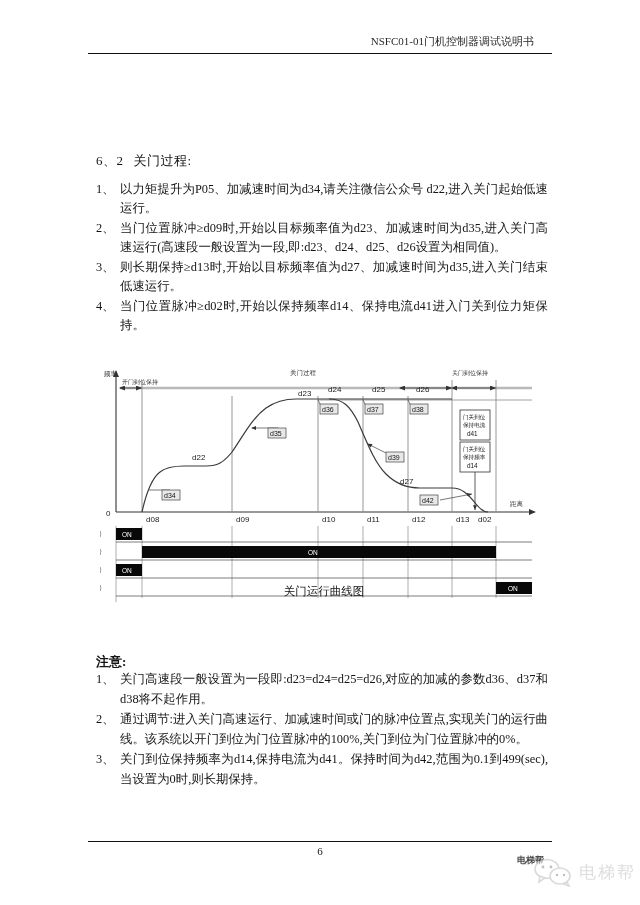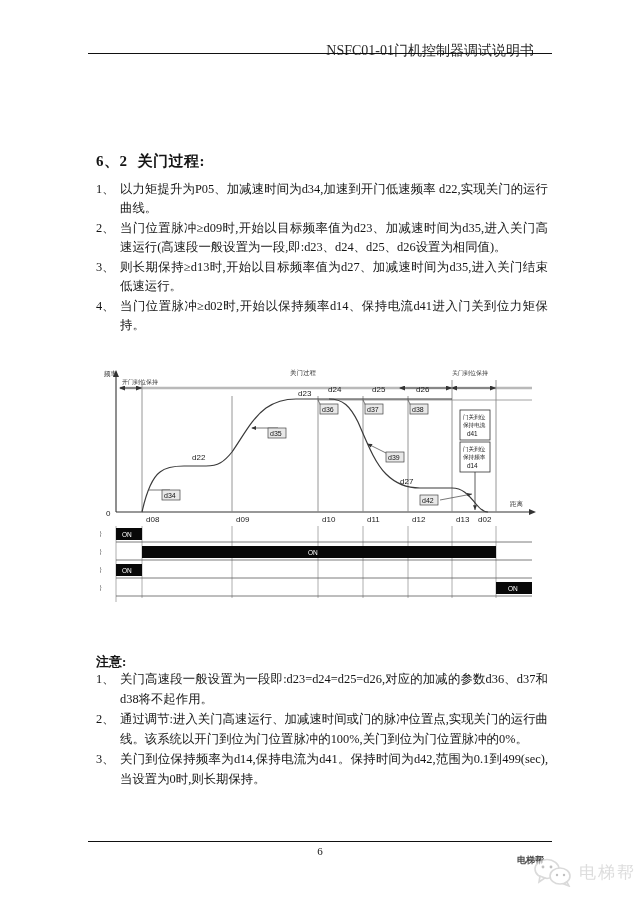--- a/index.html
+++ b/index.html
@@ -12,27 +12,27 @@
     overflow:hidden;
   }
   .page{position:absolute;inset:0;}
 
   
   .header{
     position:absolute;left:88px;top:34px;width:464px;height:26px;
   }
   .hdr-left{position:absolute;left:22px;top:0;font-size:10.5px;letter-spacing:.2px;color:#2a2a2a;}
   .hdr-left b{font-weight:bold;}
-  .hdr-right{position:absolute;right:18px;top:8px;font-size:14px;color:#2a2a2a;margin-left:10px;}
+  .hdr-right{position:absolute;right:18px;top:0;font-size:11px;color:#2a2a2a;margin-left:10px;}
   .hdr-rule{position:absolute;left:0;top:19px;width:464px;height:0;border-top:1.6px solid #111;}
 
   
   .sec-head{
     position:absolute;left:96px;top:152px;
-    font-size:15px;font-weight:bold;letter-spacing:.5px;
+    font-size:13px;font-weight:normal;letter-spacing:.5px;
   }
   .sec-head .num{margin-right:10px;}
 
   
   .list{position:absolute;left:96px;top:180px;width:452px;font-size:12.4px;line-height:19px;}
   .li{display:flex;margin-bottom:1px;}
   .li .mk{width:24px;flex:0 0 24px;}
   .li .tx{flex:1;text-align:justify;}
 
   
@@ -65,21 +65,21 @@
     <div class="hdr-rule"></div>
   </div>
 
   <div class="sec-head">
     <span class="num">6、2</span><span>关门过程:</span>
   </div>
 
   <div class="list">
     <div class="li">
       <span class="mk">1、</span>
-      <span class="tx">以力矩提升为P05、加减速时间为d34,加速到开门低速频率 d22,实现关门的运行曲线。</span>
+      <span class="tx">以力矩提升为P05、加减速时间为d34,请关注微信公众号 d22,进入关门起始低速运行。</span>
     </div>
     <div class="li">
       <span class="mk">2、</span>
       <span class="tx">当门位置脉冲≥d09时,开始以目标频率值为d23、加减速时间为d35,进入关门高速运行(高速段一般设置为一段,即:d23、d24、d25、d26设置为相同值)。</span>
     </div>
     <div class="li">
       <span class="mk">3、</span>
       <span class="tx">则长期保持≥d13时,开始以目标频率值为d27、加减速时间为d35,进入关门结束低速运行。</span>
     </div>
     <div class="li">
@@ -232,20 +232,21 @@
       <text x="-34" y="206" font-size="6" fill="#111" font-family="Liberation Sans, sans-serif">开门到位信号</text>
       <rect x="16" y="198" width="26" height="12" fill="#080808"></rect>
       <text x="22" y="207" font-size="6.5" fill="#fff" font-family="Liberation Sans, sans-serif">ON</text>
 
       <text x="-34" y="224" font-size="6" fill="#111" font-family="Liberation Sans, sans-serif">关门到位信号</text>
       <rect x="396" y="216" width="36" height="12" fill="#080808"></rect>
       <text x="408" y="225" font-size="6.5" fill="#fff" font-family="Liberation Sans, sans-serif">ON</text>
     </svg>
   </div>
 
+  <div class="fig-cap" style="left:100px;">关门运行曲线图</div>
 
   <div class="notes-title">注意:</div>
   <div class="notes">
     <div class="li">
       <span class="mk">1、</span>
       <span class="tx">关门高速段一般设置为一段即:d23=d24=d25=d26,对应的加减的参数d36、d37和d38将不起作用。</span>
     </div>
     <div class="li">
       <span class="mk">2、</span>
       <span class="tx">通过调节:进入关门高速运行、加减速时间或门的脉冲位置点,实现关门的运行曲线。该系统以开门到位为门位置脉冲的100%,关门到位为门位置脉冲的0%。</span>

